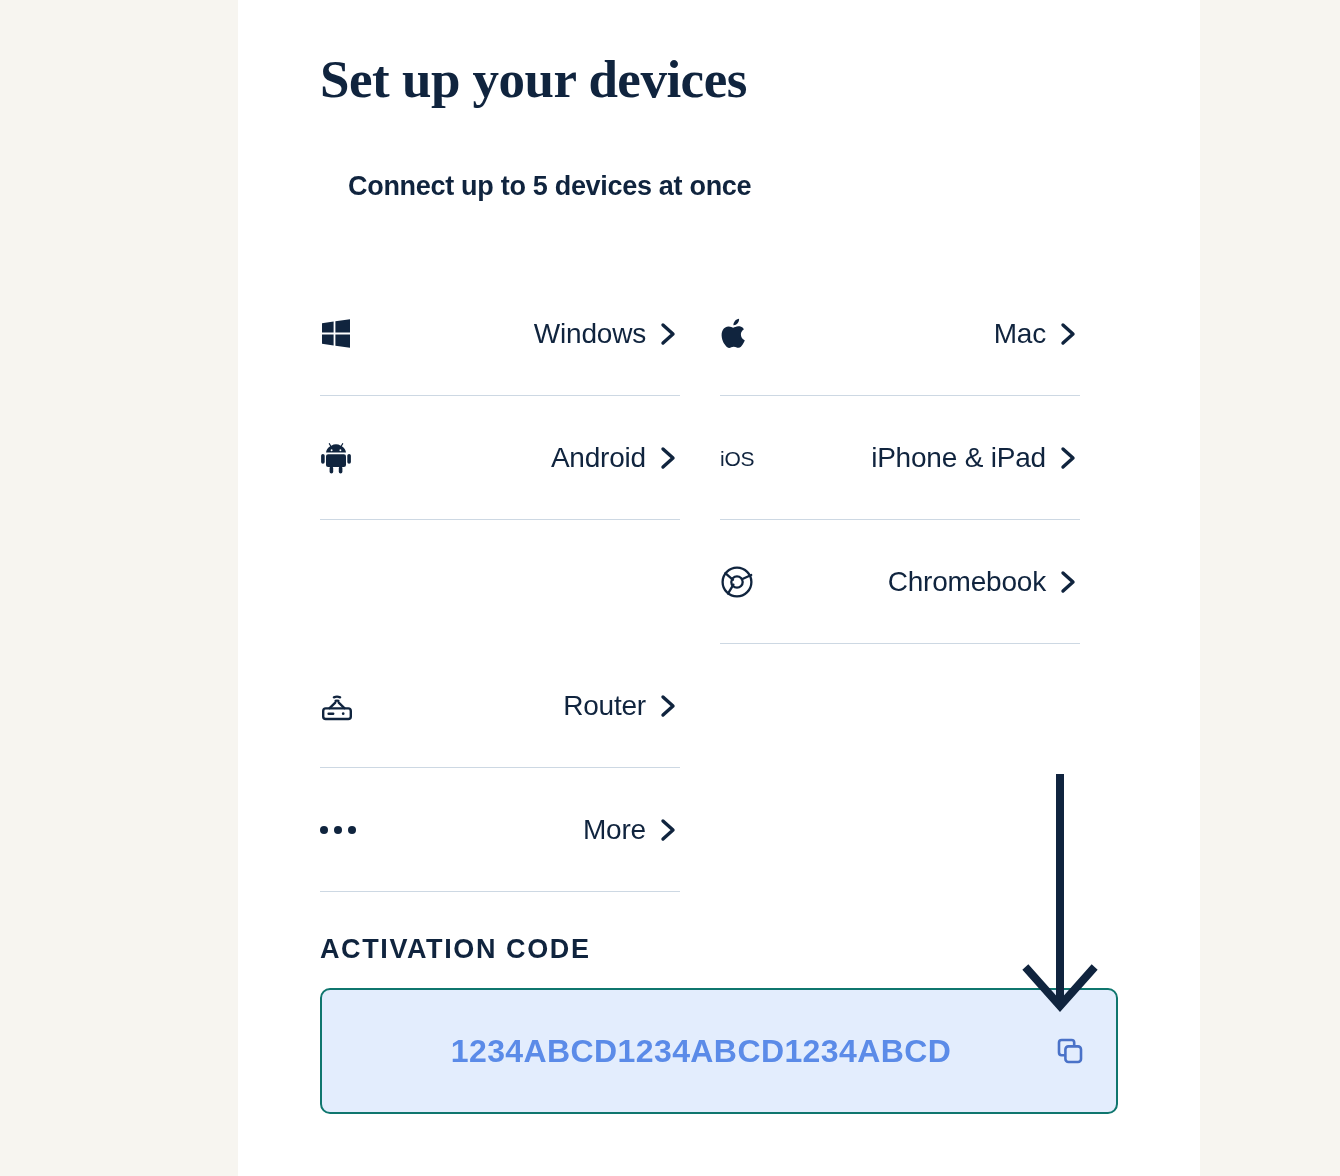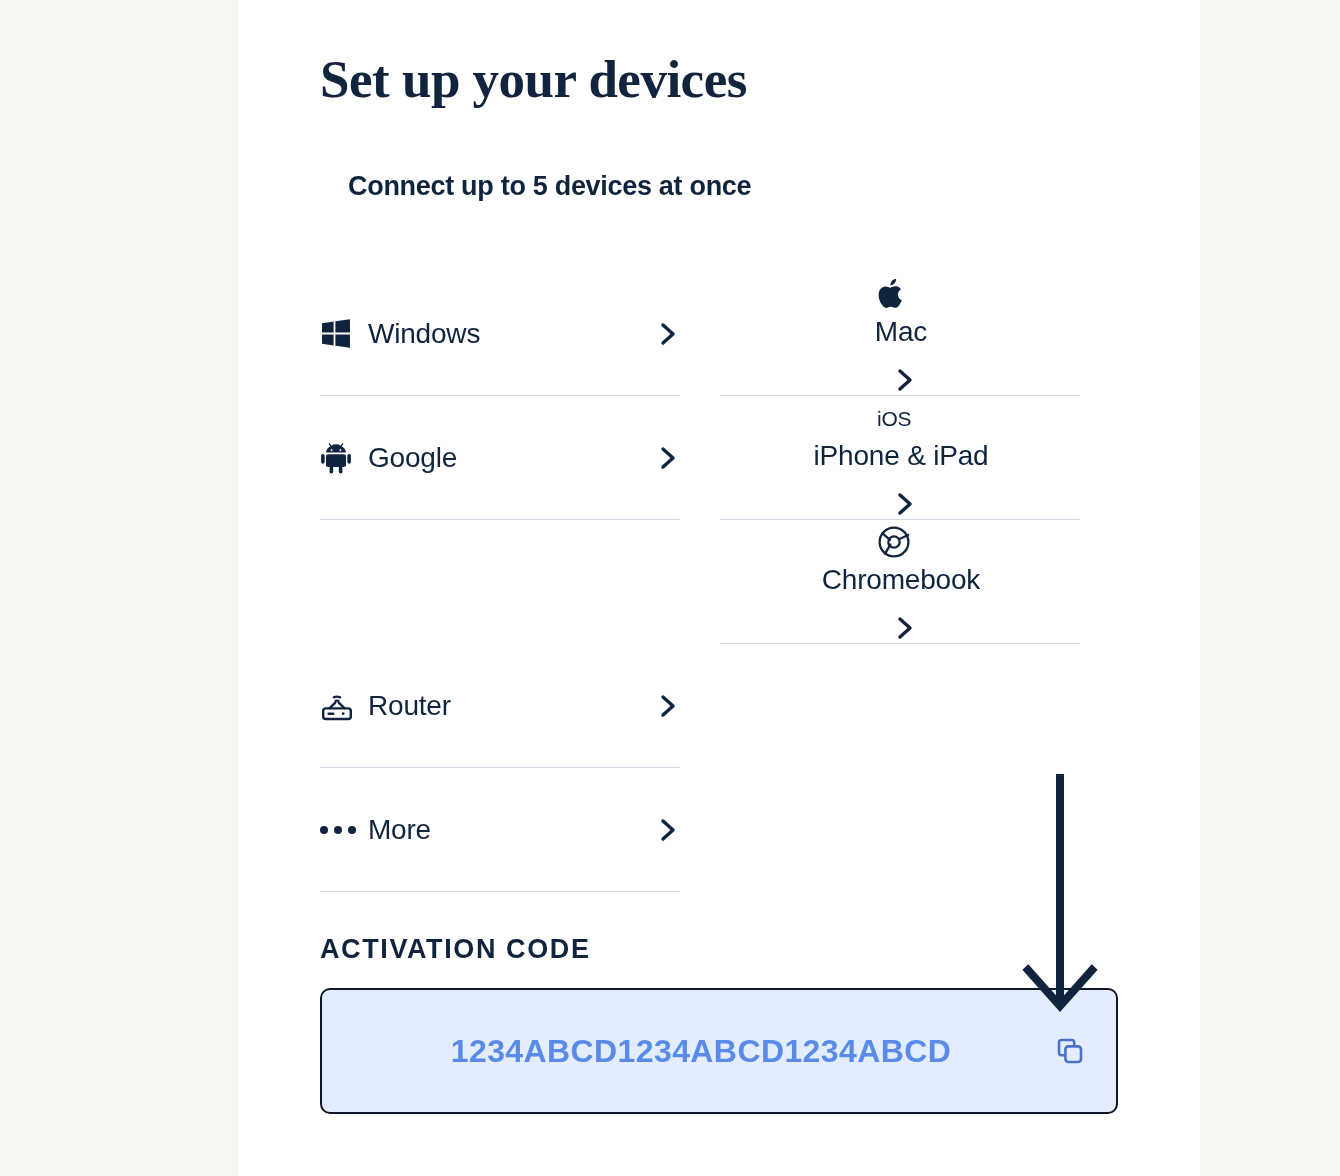--- a/index.html
+++ b/index.html
@@ -72,25 +72,25 @@
   .device-row {
     position: relative;
     display: flex;
     align-items: center;
     height: 124px;
     box-sizing: border-box;
     cursor: pointer;
     background: transparent;
     border: 0;
     padding: 0;
-    text-align: left;
+    text-align: right;
     width: 360px;
   }
   .device-row.col-left  { grid-column: 1; }
-  .device-row.col-right { grid-column: 3; flex-direction: column; }
+  .device-row.col-right { grid-column: 3; }
 
   .device-row .rule {
     position: absolute;
     left: 0;
     right: 0;
     bottom: 0;
     height: 1px;
     background: #cdd8e3;
   }
 
@@ -158,21 +158,21 @@
   }
 
   #activation-box {
     position: absolute;
     left: 82px;
     top: 988px;
     width: 798px;
     height: 126px;
     box-sizing: border-box;
     background: #e3edfd;
-    border: 2px solid #0f172a;
+    border: 2px solid #0f766e;
     border-radius: 10px;
     display: flex;
     align-items: center;
     cursor: pointer;
   }
   .activation-code-text {
     flex: 1 1 auto;
     text-align: center;
     font-size: 32px;
     font-weight: 700;
@@ -240,21 +240,21 @@
         <span class="dev-icon">
           <svg width="32" height="32" viewBox="0 0 32 32" fill="currentColor" aria-hidden="true">
             <path d="M10.2 4.2 L8.8 1.9 a0.55 0.55 0 0 1 0.95 -0.55 L11.2 3.75 a9.4 9.4 0 0 1 9.6 0 L22.25 1.35 a0.55 0.55 0 0 1 0.95 0.55 L21.8 4.2 A8.1 8.1 0 0 1 26 10.6 H6 A8.1 8.1 0 0 1 10.2 4.2 Z M11.6 7.3 a0.95 0.95 0 1 0 0 1.9 0.95 0.95 0 0 0 0 -1.9 Z M20.4 7.3 a0.95 0.95 0 1 0 0 1.9 0.95 0.95 0 0 0 0 -1.9 Z"></path>
             <rect x="6" y="12.2" width="20" height="12.8" rx="2.1"></rect>
             <rect x="1.1" y="12.0" width="3.6" height="9.8" rx="1.8"></rect>
             <rect x="27.3" y="12.0" width="3.6" height="9.8" rx="1.8"></rect>
             <rect x="9.6" y="24.3" width="3.6" height="7.3" rx="1.8"></rect>
             <rect x="18.8" y="24.3" width="3.6" height="7.3" rx="1.8"></rect>
           </svg>
         </span>
-        <span class="dev-label">Google</span>
+        <span class="dev-label">Android</span>
         <span class="dev-chevron">
           <svg width="24" height="32" viewBox="0 0 24 32" fill="none" stroke="currentColor" stroke-width="3.4" stroke-linecap="round" stroke-linejoin="round" aria-hidden="true">
             <path d="M7 7 L17 16 L7 25"></path>
           </svg>
         </span>
         <span class="rule"></span>
       </div>
 
 
       <div class="device-row col-left" style="grid-row:4">

